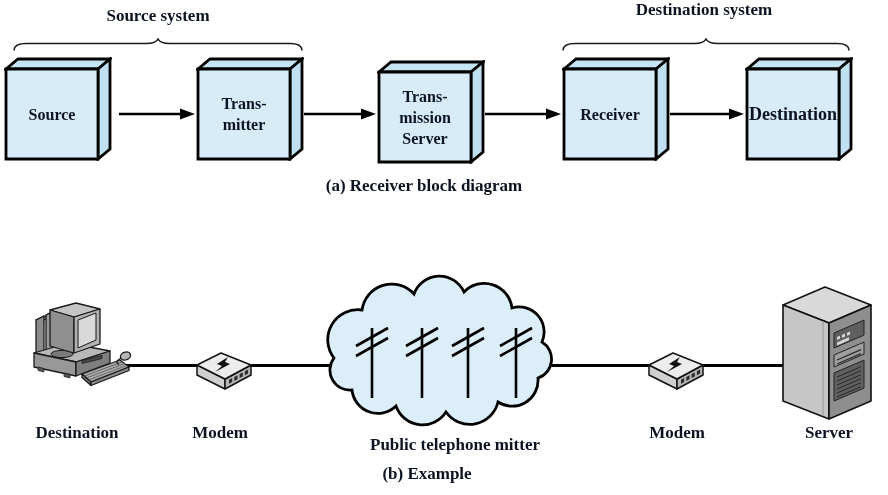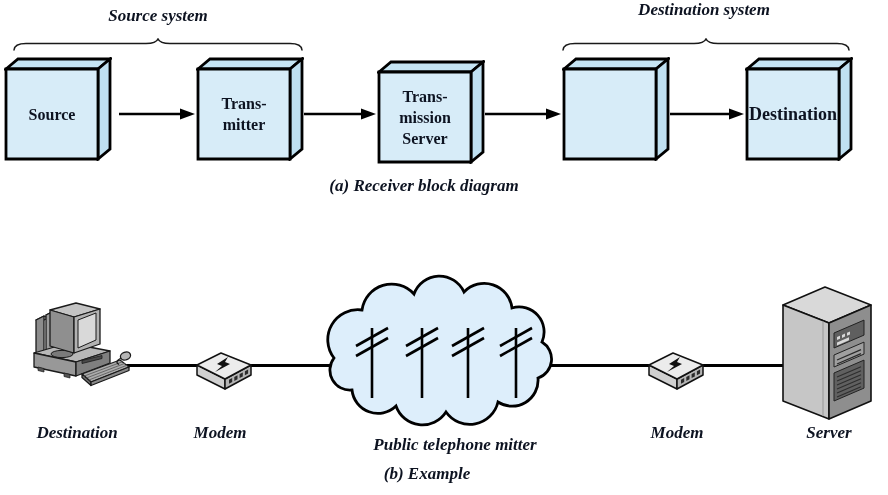--- a/index.html
+++ b/index.html
@@ -2,21 +2,21 @@
 <html><head>
 <meta charset="utf-8">
 <style>
   html,body{margin:0;padding:0;background:#ffffff;}
   .canvas{
     position:relative;width:888px;height:495px;background:#ffffff;
     font-family:"Liberation Serif", serif;color:#0d1321;overflow:hidden;
   }
   .sys-label,.caption,.node-label{
     position:absolute;transform:translateX(-50%);
-    font-weight:bold;font-size:17px;white-space:nowrap;color:#0d1321;font-style:italic;
+    font-weight:bold;font-size:17px;white-space:nowrap;color:#0d1321;
   }
   .box3d{position:absolute;width:108px;height:104px;}
   .box3d svg{position:absolute;left:0;top:0;}
   .box-label{
     position:absolute;left:2px;top:12px;width:92px;height:90px;
     display:flex;flex-direction:column;align-items:center;justify-content:center;
     font-weight:bold;font-size:16px;line-height:21px;text-align:center;color:#0d1321;
   }
   .box-label span{display:block;}
   .arrow,.brace,.icon{position:absolute;}
@@ -72,20 +72,23 @@
       <span>Server</span>
     </div>
   </div>
 
   <div class="box3d" style="left:562px;top:57px">
     <svg width="108" height="104" viewBox="0 0 108 104">
       <polygon points="2,12 14,2 106,2 94,12" fill="#c6e5f4" stroke="#000" stroke-width="2.8"></polygon>
       <polygon points="94,12 106,2 106,92 94,102" fill="#bfe0f1" stroke="#000" stroke-width="2.8"></polygon>
       <polygon points="2,12 94,12 94,102 2,102" fill="#d7ecf8" stroke="#000" stroke-width="2.8"></polygon>
     </svg>
+    <div class="box-label">
+        <span>Receiver</span>
+      </div>
   </div>
 
   <div class="box3d" style="left:745px;top:57px">
     <svg width="108" height="104" viewBox="0 0 108 104">
       <polygon points="2,12 14,2 106,2 94,12" fill="#c6e5f4" stroke="#000" stroke-width="2.8"></polygon>
       <polygon points="94,12 106,2 106,92 94,102" fill="#bfe0f1" stroke="#000" stroke-width="2.8"></polygon>
       <polygon points="2,12 94,12 94,102 2,102" fill="#d7ecf8" stroke="#000" stroke-width="2.8"></polygon>
     </svg>
     <div class="box-label" style="font-size:18px">
         <span>Destination</span>

